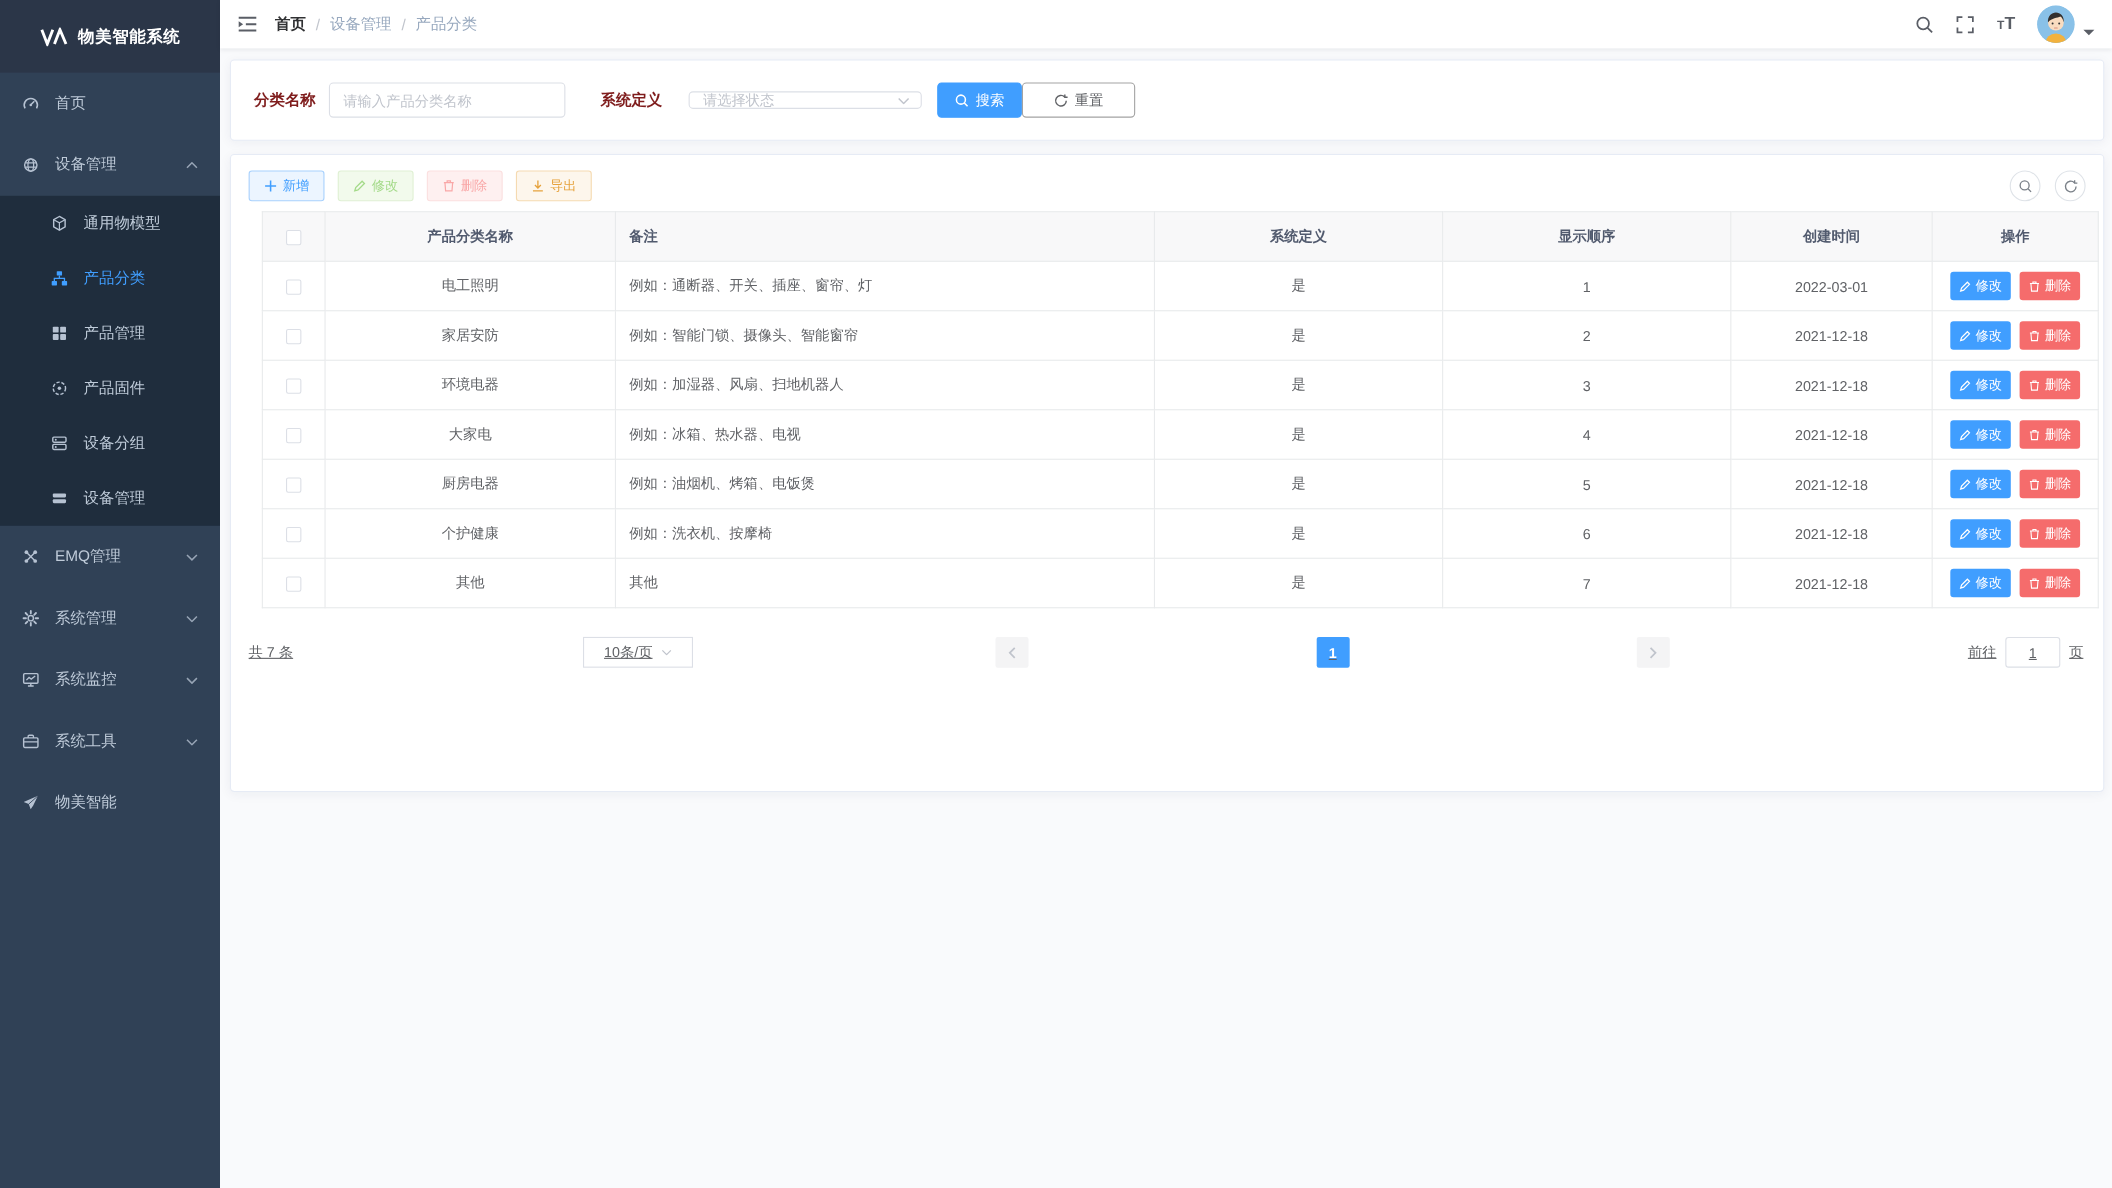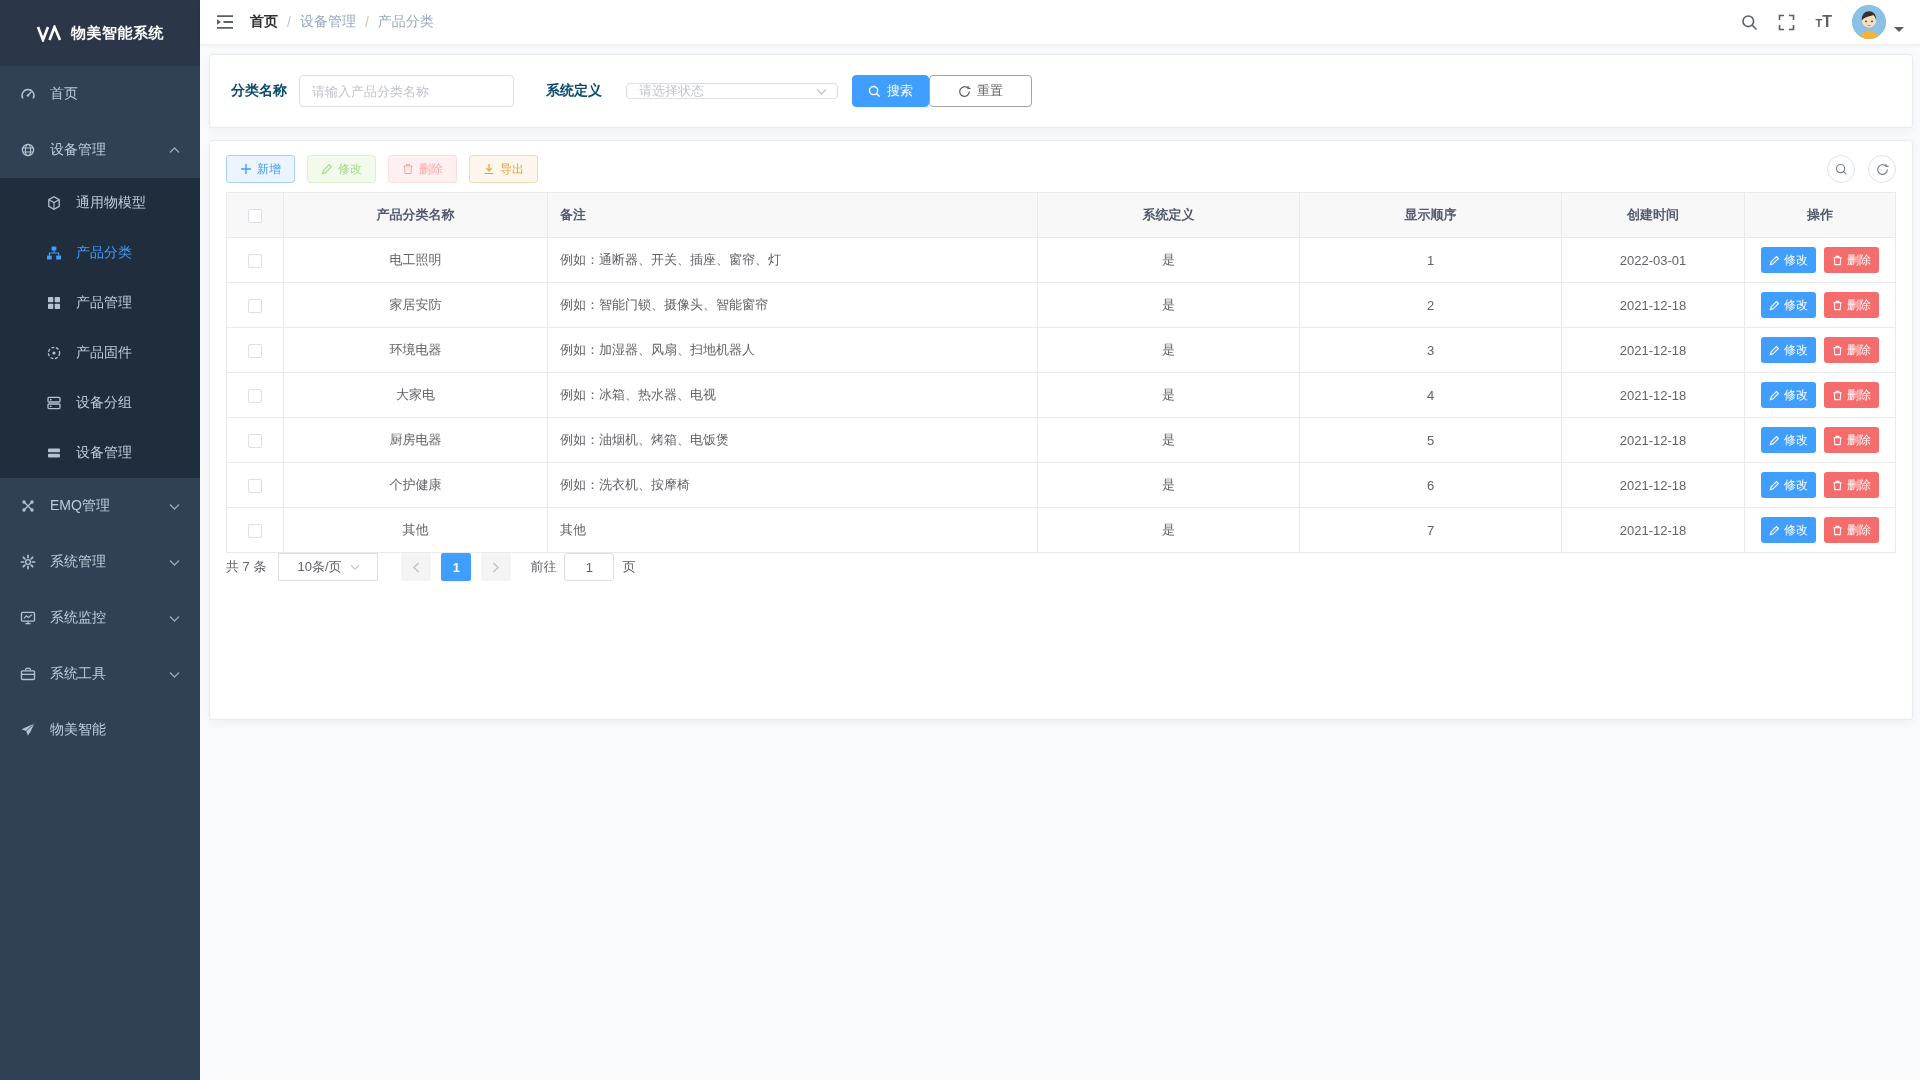--- a/index.html
+++ b/index.html
@@ -35,53 +35,53 @@
   .nav-icon { color:#5a5e66; cursor:pointer; display:flex; align-items:center; }
   .fz-wrap { display:flex; align-items:baseline; color:#5a5e66; font-weight:600; cursor:pointer; }
   .fz-small { font-size:11px; } .fz-big { font-size:16px; }
   .avatar-wrap { display:flex; align-items:center; gap:8px; cursor:pointer; }
   .avatar { width:34px; height:34px; border-radius:50%; overflow:hidden; background:#89c1e8; }
   .caret-down { width:0; height:0; border-left:5px solid transparent; border-right:5px solid transparent; border-top:5px solid #5a5e66; margin-top:14px; }
 
   
   .card { background:#fff; border:1px solid #e6ebf5; border-radius:4px; margin:10px 7px 0 9px; box-shadow:0 2px 10px rgba(15,35,70,.05); }
   .search-card { height:74px; display:flex; align-items:center; padding:0 21px; }
-  .form-label { font-weight:700; color:#0c4a6e; font-size:14px; margin-right:12px; }
+  .form-label { font-weight:700; color:#7f1d1d; font-size:14px; margin-right:12px; }
   .el-input { width:215px; height:32px; border:1px solid #dcdfe6; border-radius:4px; padding:0 12px; font-size:13px; color:#606266; outline:none; font-family:inherit; }
   .el-input::placeholder { color:#c0c4cc; }
   .el-select { width:212px; height:16px; border:1px solid #dcdfe6; border-radius:4px; padding:0 10px 0 12px; font-size:13px; color:#c0c4cc; display:flex; align-items:center; margin-left:12px; cursor:pointer; background:#fff; }
   .el-select .chev { margin-left:auto; color:#c0c4cc; }
   .sys-label { margin-left:32px; }
   .btn { display:inline-flex; align-items:center; justify-content:center; gap:6px; border-radius:4px; cursor:pointer; font-family:inherit; }
   .btn-primary { background:#409eff; border:1px solid #409eff; color:#fff; height:32px; padding:0 15px; font-size:13px; margin-left:14px; }
   .btn-default { background:#fff; border:1px solid #a3a3a3; color:#606266; height:32px; padding:0 28px; font-size:13px; margin-left:0; }
 
   .table-card { height:580px; margin-top:12px; padding:14px 16px; }
   .toolbar { display:flex; align-items:center; }
   .btn-mini { height:28px; padding:0 13px; font-size:12px; border-radius:3px; border:1px solid; display:inline-flex; align-items:center; gap:5px; margin-right:12px; cursor:pointer; font-family:inherit; }
   .btn-add    { color:#409eff; background:#ecf5ff; border-color:#a8d1fd; }
   .btn-edit-t { color:#a4da89; background:#f2faec; border-color:#dff0d3; cursor:not-allowed; }
   .btn-del-t  { color:#f9a7a7; background:#fef0f0; border-color:#fbdfdf; cursor:not-allowed; }
   .btn-exp    { color:#e6a23c; background:#fdf6ec; border-color:#f5dab1; }
   .tool-right { margin-left:auto; display:flex; gap:13px; }
   .circle-btn { width:28px; height:28px; border-radius:50%; border:1px solid #dfe3e8; background:#fff; color:#7a8088; display:flex; align-items:center; justify-content:center; cursor:pointer; }
 
   
-  table { width:100%; border-collapse:collapse; margin-top:9px; font-size:13px; color:#606266; table-layout:fixed; }
+  table { width:100%; border-collapse:collapse; margin-top:9px; font-size:13px; color:#606266; table-layout:fixed;margin-left:12px; }
   th, td { border:1px solid #e8eaec; text-align:center; }
   th { background:#f8f8f9; color:#515a6e; font-weight:700; height:45px; }
   td { height:45px; }
   th.left, td.left { text-align:left; padding-left:12px; }
   .checkbox { display:inline-block; width:14px; height:14px; border:1px solid #dcdfe6; border-radius:2px; background:#fff; vertical-align:middle; cursor:pointer; }
   .btn-row { height:26px; padding:0 8px; font-size:12px; border-radius:3px; border:none; color:#fff; display:inline-flex; align-items:center; gap:4px; cursor:pointer; font-family:inherit; }
   .btn-row-edit { background:#409eff; margin-right:8px; }
   .btn-row-del  { background:#f56c6c; }
 
   
-  .pagination { display:flex; justify-content:flex-start; align-items:center; font-size:13px; color:#606266; padding-right:2px; }
+  .pagination { margin-top:26px; display:flex; justify-content:space-between; align-items:center; font-size:13px; color:#606266; padding-right:2px;text-decoration:underline; }
   .pg-total { margin-right:12px; }
   .pg-select { width:100px; height:28px; border:1px solid #dcdfe6; border-radius:0; display:flex; align-items:center; justify-content:center; gap:8px; color:#606266; background:#fff; cursor:pointer; margin-right:18px; }
   .pg-select .chev { color:#c0c4cc; }
   .pg-btn { min-width:30px; height:28px; background:#f4f4f5; border:none; border-radius:2px; color:#c0c4cc; display:inline-flex; align-items:center; justify-content:center; margin:0 5px; cursor:pointer; }
   .pg-page { min-width:30px; height:28px; border-radius:2px; background:#409eff; color:#fff; font-weight:700; display:inline-flex; align-items:center; justify-content:center; margin:0 5px; cursor:pointer; font-size:13px; }
   .pg-goto { margin-left:14px; display:flex; align-items:center; gap:8px; }
   .pg-input { width:50px; height:28px; border:1px solid #dcdfe6; border-radius:3px; text-align:center; font-size:13px; color:#606266; outline:none; font-family:inherit; }
 </style>
 </head>
 <body>

